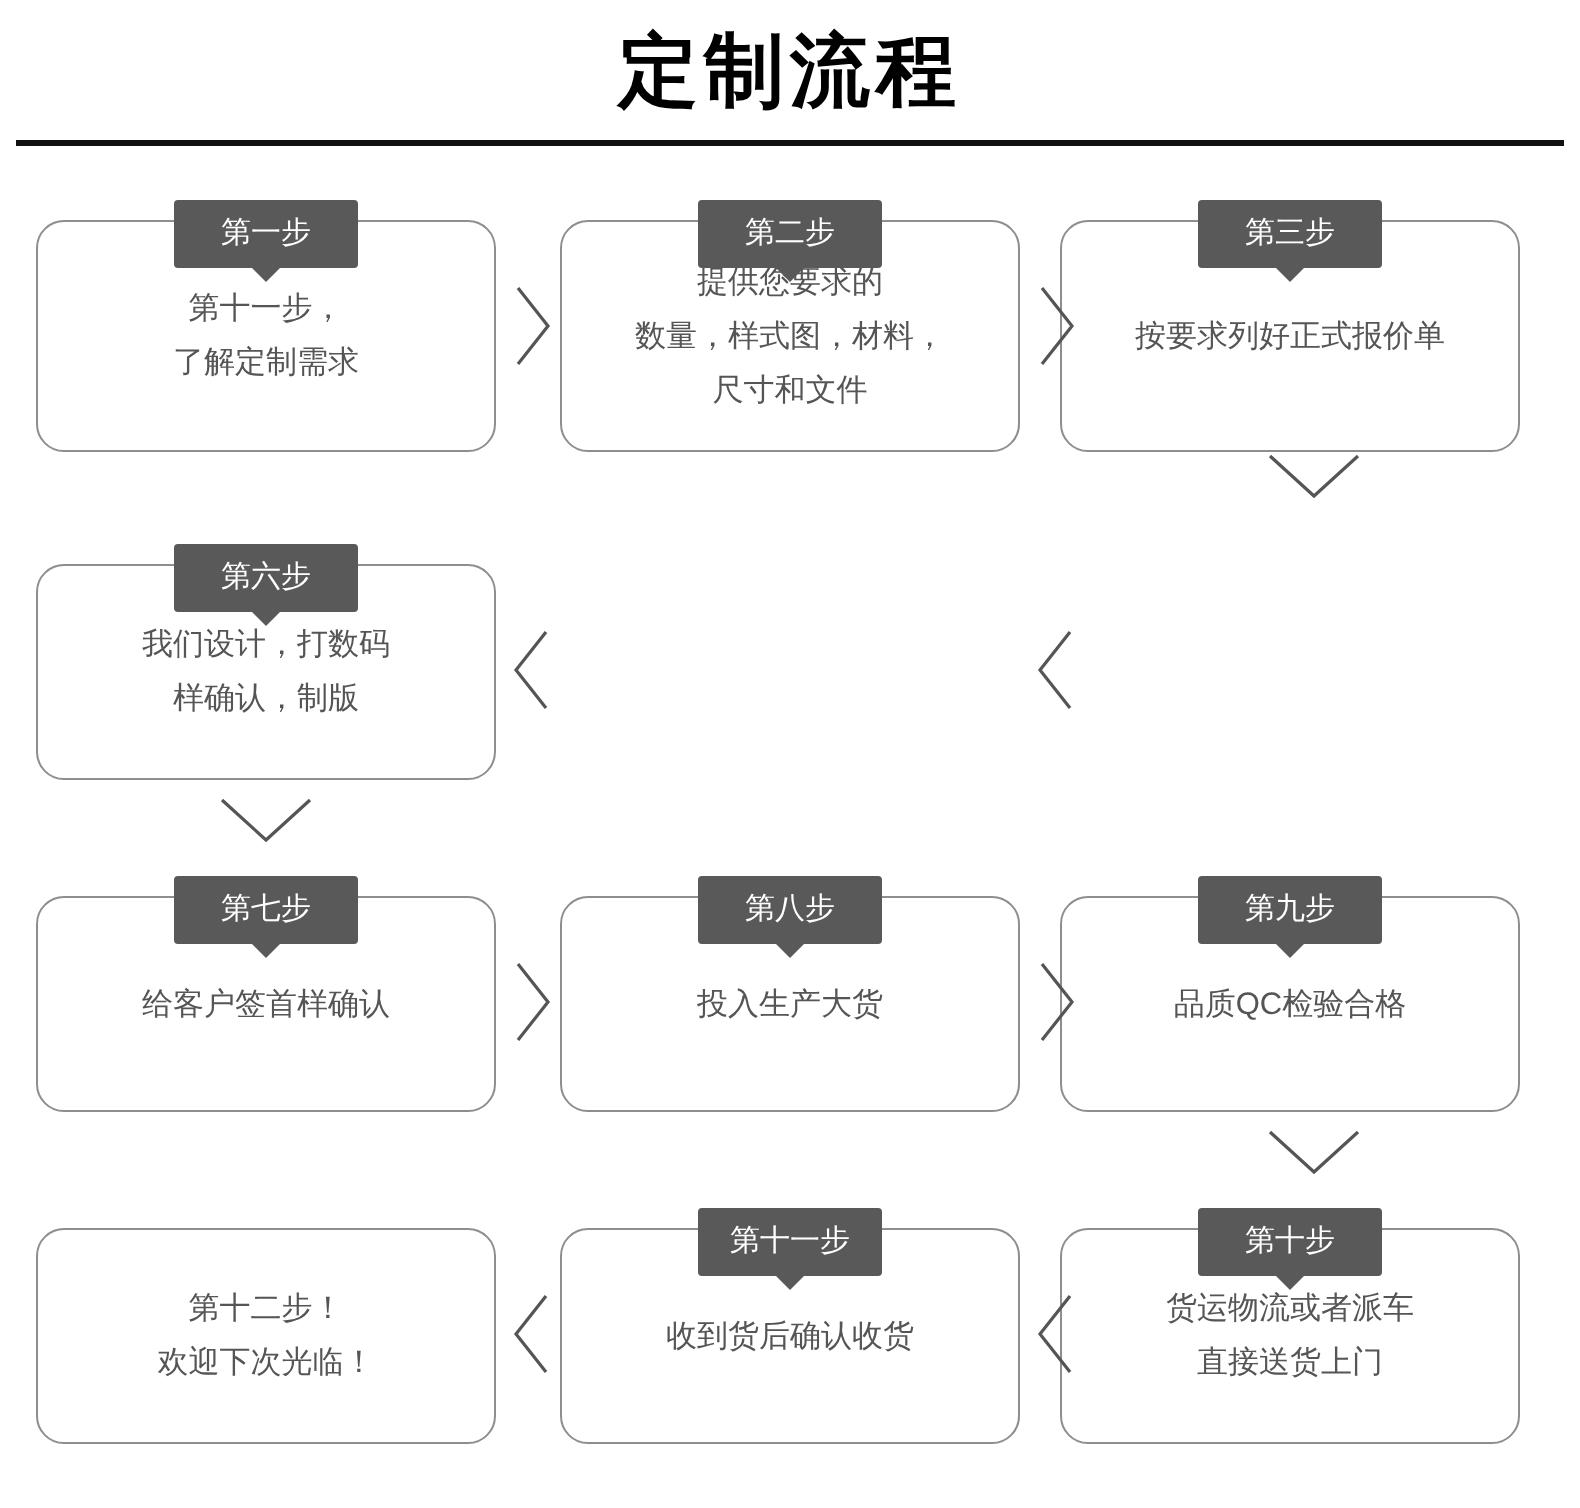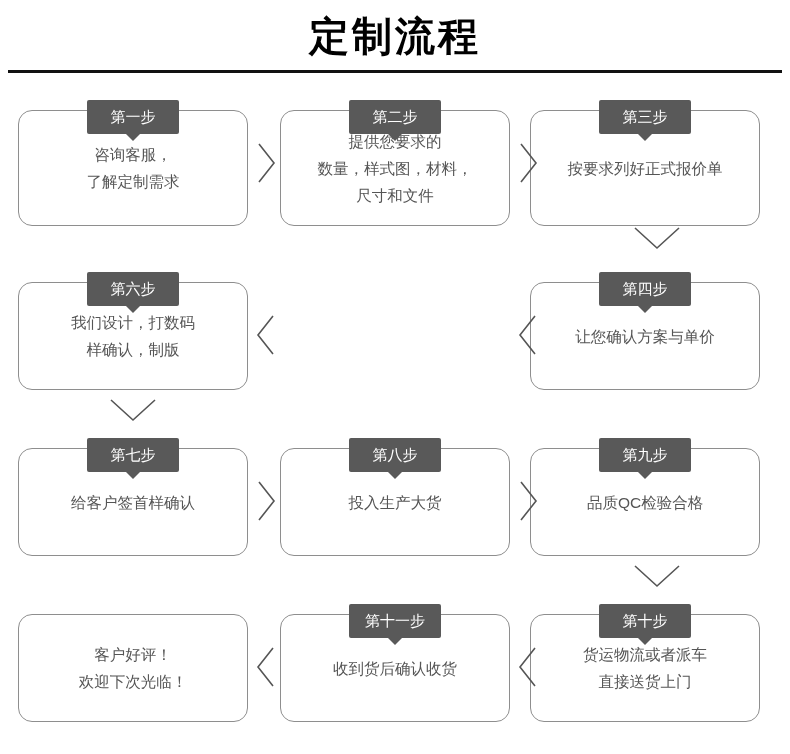--- a/index.html
+++ b/index.html
@@ -167,21 +167,21 @@
     <div class="page-title">定制流程</div>
     <div class="title-rule"></div>
   </div>
 
   <div class="flow">
 
     <div class="row row-1">
       <div class="cell col-0">
         <div class="badge">第一步</div>
         <div class="step-box">
-          <div class="step-text">咨询客服，
+          <div class="step-text">第十一步，
 了解定制需求</div>
         </div>
       </div>
       <div class="conn conn-h after-col-0">
         <svg width="32" height="54" viewBox="0 0 32 54">
             <polyline points="9,8 24,27 9,46" fill="none" stroke="#555555" stroke-width="1.6"></polyline>
           </svg>
       </div>
       <div class="cell col-1">
         <div class="badge">第二步</div>
@@ -220,26 +220,20 @@
       <div class="conn conn-h after-col-0">
         <svg width="32" height="54" viewBox="0 0 32 54">
             <polyline points="23,8 8,27 23,46" fill="none" stroke="#555555" stroke-width="1.6"></polyline>
           </svg>
       </div>
       <div class="conn conn-h after-col-1">
         <svg width="32" height="54" viewBox="0 0 32 54">
             <polyline points="23,8 8,27 23,46" fill="none" stroke="#555555" stroke-width="1.6"></polyline>
           </svg>
       </div>
-      <div class="cell col-2">
-        <div class="badge">第四步</div>
-        <div class="step-box">
-          <div class="step-text">让您确认方案与单价</div>
-        </div>
-      </div>
       <div class="conn conn-v below-col-0">
         <svg width="56" height="30" viewBox="0 0 56 30">
             <polyline points="6,4 28,24 50,4" fill="none" stroke="#555555" stroke-width="1.6"></polyline>
           </svg>
       </div>
     </div>
 
     <div class="row row-3">
       <div class="cell col-0">
         <div class="badge">第七步</div>
@@ -272,21 +266,21 @@
       <div class="conn conn-v below-col-2">
         <svg width="56" height="30" viewBox="0 0 56 30">
             <polyline points="6,4 28,24 50,4" fill="none" stroke="#555555" stroke-width="1.6"></polyline>
           </svg>
       </div>
     </div>
 
     <div class="row row-4">
       <div class="cell col-0">
         <div class="step-box">
-          <div class="step-text">客户好评！
+          <div class="step-text">第十二步！
 欢迎下次光临！</div>
         </div>
       </div>
       <div class="conn conn-h after-col-0">
         <svg width="32" height="54" viewBox="0 0 32 54">
             <polyline points="23,8 8,27 23,46" fill="none" stroke="#555555" stroke-width="1.6"></polyline>
           </svg>
       </div>
       <div class="cell col-1">
         <div class="badge">第十一步</div>

